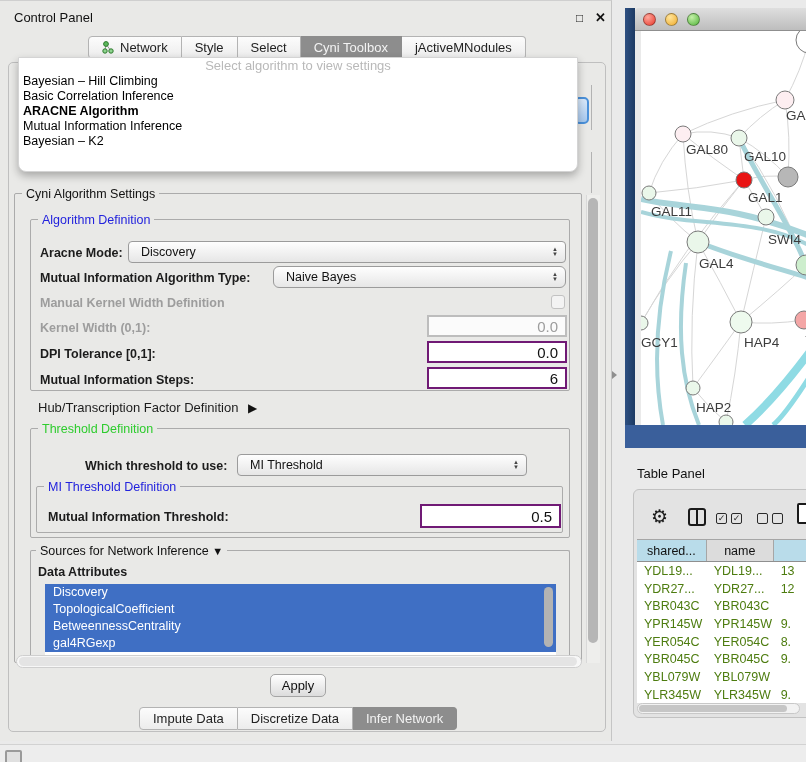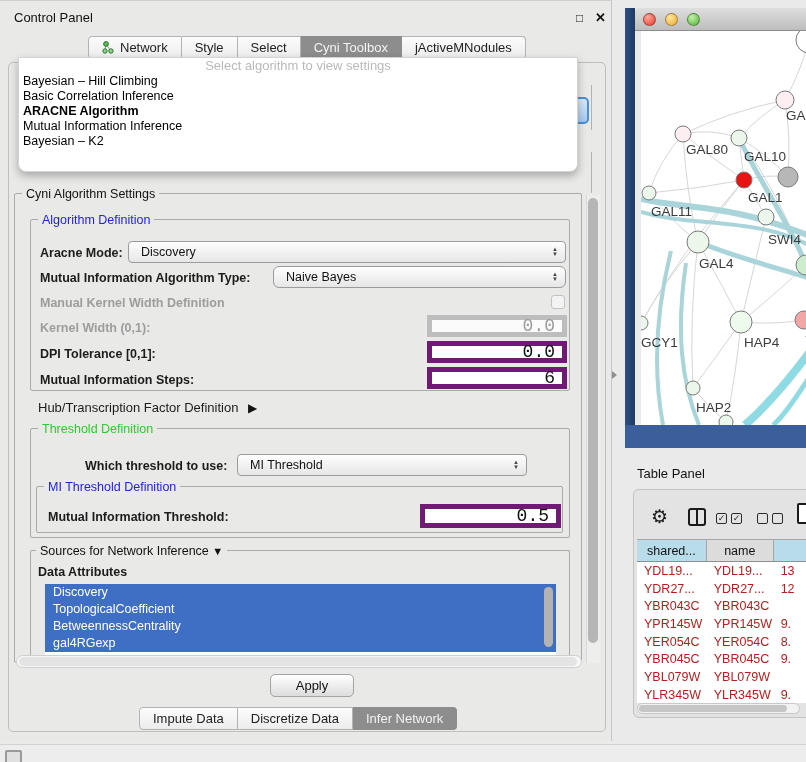--- a/index.html
+++ b/index.html
@@ -33,38 +33,38 @@
   .lbl { position:absolute; font-size:12.5px; font-weight:bold; color:#1c1c1c; white-space:nowrap; }
   .lbl.dis { color:#9d9d9d; }
   .plain { font-weight:normal; font-size:13px; color:#1c1c1c; }
 
   .combo { position:absolute; border:1px solid #9b9b9b; border-radius:4px;
            background:linear-gradient(#fefefe,#e6e6e6); font-size:12.5px; color:#111;
            display:flex; align-items:center; padding-left:12px; }
   .spin { position:absolute; right:7px; top:50%; transform:translateY(-50%); display:flex;
           flex-direction:column; font-size:6px; line-height:5px; color:#444; }
 
-  .field { position:absolute; border:5px solid #701a75; background:#fff; font-size:18px; color:#111;
-           display:flex; align-items:center; justify-content:flex-end; padding:0 7px;font-family:Liberation Mono, monospace; }
+  .field { position:absolute; border:2px solid #701a75; background:#fff; font-size:15px; color:#111;
+           display:flex; align-items:center; justify-content:flex-end; padding:0 7px; }
   .field.dis { background:#fbfbfb; color:#9d9d9d; border-color:#bdbdbd; }
 
   .checkbox { position:absolute; width:14px; height:14px; border:1px solid #c2c2c2; border-radius:3px; background:#f3f3f3; }
 
   .tri { display:inline-block; color:#111; }
 
   .attr-list { left:45px; top:584px; width:511px; height:71px; background:#fff; overflow:hidden; }
   .attr-item { height:17px; line-height:17px; background:#3f6fc4; color:#fff; font-size:12.5px; padding-left:8px; }
   .list-scroll { left:544px; top:587px; width:9px; height:60px; background:#b3b3b3; border-radius:5px; }
 
   .vscroll-track { left:586px; top:195px; width:14px; height:468px; background:#eeeeec; border-left:1px solid #d9d9d9; }
   .vscroll-thumb { left:588px; top:198px; width:10px; height:445px; background:#b6b6b6; border-radius:6px; }
   .hscroll-track { left:16px; top:655px; width:566px; height:13px; background:#f7f7f7; border:1px solid #cfcfcf; border-radius:7px; }
   .hscroll-thumb { left:19px; top:657px; width:558px; height:9px; background:#e4e4e4; border-radius:5px; }
 
-  .apply-btn { left:270px; top:674px; width:84px; height:23px; border:1px solid #a5a5a5; border-radius:5px;
+  .apply-btn { left:270px; top:674px; width:56px; height:23px; border:1px solid #a5a5a5; border-radius:5px;
                background:linear-gradient(#ffffff,#dcdcdc); font-size:13px; color:#111;
                display:flex; align-items:center; justify-content:center; }
 
   
   .dd-popup { left:18px; top:57px; width:560px; height:115px; background:#fff; z-index:50;
               border:1px solid #d4d4d4; border-radius:0 0 8px 8px; box-shadow:0 4px 9px rgba(0,0,0,0.28); }
   .dd-placeholder { height:16px; line-height:16px; text-align:center; color:#b9b9b9; font-size:13px; }
   .dd-item { height:15px; line-height:15px; font-size:12.5px; color:#000; padding-left:4px; white-space:nowrap; }
   .dd-bold { font-weight:bold; }
 
@@ -92,21 +92,21 @@
   .chk-icon { position:absolute; width:11px; height:11px; border:1.5px solid #2a2a2a; border-radius:2px;
               font-size:9px; line-height:9px; text-align:center; color:#2a2a2a; }
   .doc-icon { left:797px; top:503px; width:14px; height:21px; border:2px solid #1a1a1a; border-radius:2px; background:#fff; }
 
   .tp-table { left:637px; top:539px; width:175px; height:164px; background:#fff; overflow:hidden; }
   .tp-header { display:flex; height:23px; border-top:1px solid #a6a6a6; border-bottom:1px solid #8f8f8f; }
   .tp-th { font-size:12.5px; color:#111; display:flex; align-items:center; justify-content:center;
            border-right:1px solid #a6a6a6; background:#dcdcdc; }
   .tp-th.hl { background:#b9dcea; }
   .tp-row { display:flex; height:17.7px; }
-  .tp-td { font-size:12.5px; color:#b91c1c; display:flex; align-items:center; padding-left:7px;
+  .tp-td { font-size:12.5px; color:#4d7c0f; display:flex; align-items:center; padding-left:7px;
            white-space:nowrap; overflow:hidden; }
   .tp-hscroll { left:637px; top:703px; width:163px; height:11px; background:#f2f2f2; border:1px solid #c8c8c8; border-radius:6px; }
   .tp-hthumb { left:639px; top:705px; width:148px; height:7px; background:#c6c6c6; border-radius:4px; }
 
   .bottom-divider { left:0; top:744px; width:806px; height:1px; background:#d2d2d2; }
   .bottom-strip { left:0; top:745px; width:806px; height:17px; background:#ededed; }
   .corner-icon { left:5px; top:750px; width:17px; height:14px; border:2px solid #9a9a9a; border-radius:2px; background:#e0e0e0; }
   .splitter-dot { left:612px; top:371px; width:5px; height:8px; background:#8f8f8f;
                   clip-path:polygon(0 0, 100% 50%, 0 100%); }
   .net-icon-svg { width:13px; height:13px; }

